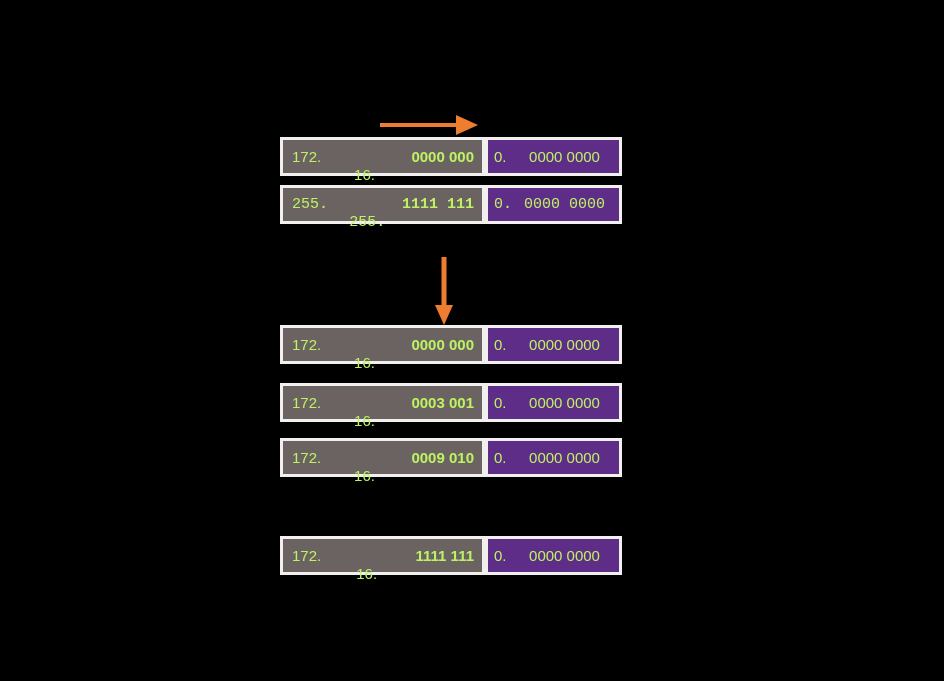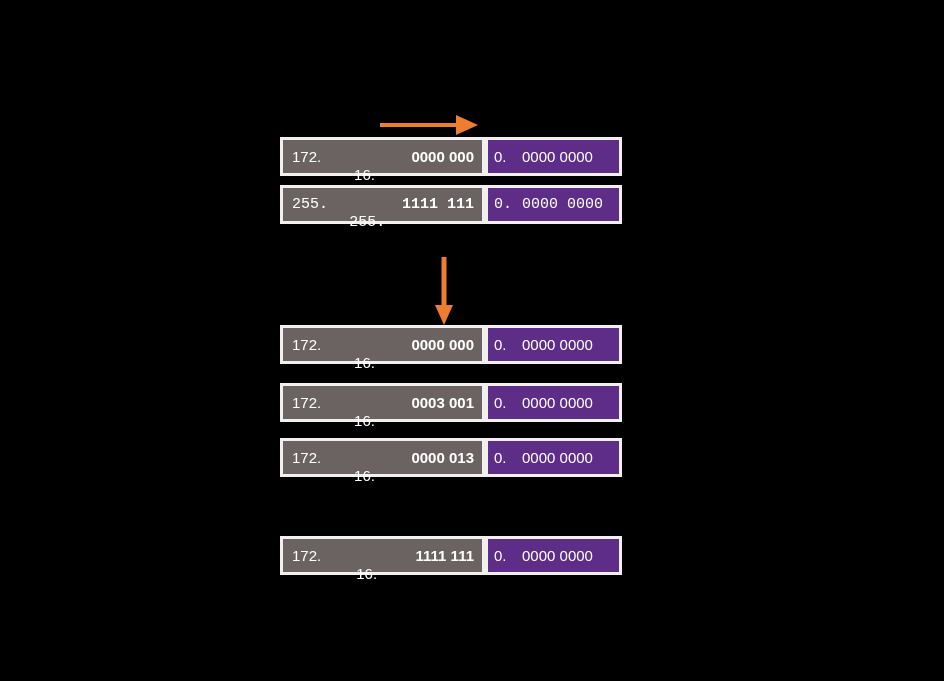--- a/index.html
+++ b/index.html
@@ -30,21 +30,21 @@
   .r4 { top: 383px; }
   .r5 { top: 438px; }
   .r6 { top: 536px; }
 
   .seg {
     box-sizing: border-box;
     height: 100%;
     border: 3px solid #F1F0EE;
     display: flex;
     align-items: center;
-    color: #ffffff;
+    color: #bef264;
     font-size: 15px;
     line-height: 1;
     white-space: pre;
   }
   .seg-network {
     width: 205px;
     background: #6A6361;
     padding: 0 8px 0 9px;
   }
   .seg-host {
@@ -53,21 +53,21 @@
     padding: 0 12px 0 6px;
   }
   .cell-o1 { width: 65px; text-align: left; }
   .cell-o2 { width: 60px; text-align: left; margin-top: 36px; }
   .cell-bits {
     flex: 1;
     text-align: left;
     font-weight: bold;
   }
   .cell-hostbit { width: 28px; text-align: left; }
-  .cell-o4 { flex: 1; text-align: left; }
+  .cell-o4 { flex: 1; text-align: center; }
 
   
   .arrow {
     position: absolute;
   }
   .arrow-right {
     left: 380px;
     top: 111px;
     width: 98px;
     height: 28px;
@@ -144,21 +144,21 @@
     <div class="seg seg-host">
       <span class="cell-hostbit">0.</span>
       <span class="cell-o4">0000 0000</span>
     </div>
   </div>
 
   <div class="addr-row r5">
     <div class="seg seg-network">
       <span class="cell-o1">172.</span>
       <span class="cell-o2">16.</span>
-      <span class="cell-bits">0000 013</span>
+      <span class="cell-bits">0009 010</span>
     </div>
     <div class="seg seg-host">
       <span class="cell-hostbit">0.</span>
       <span class="cell-o4">0000 0000</span>
     </div>
   </div>
 
   <div class="addr-row r6">
     <div class="seg seg-network">
       <span class="cell-o1">172.</span>

